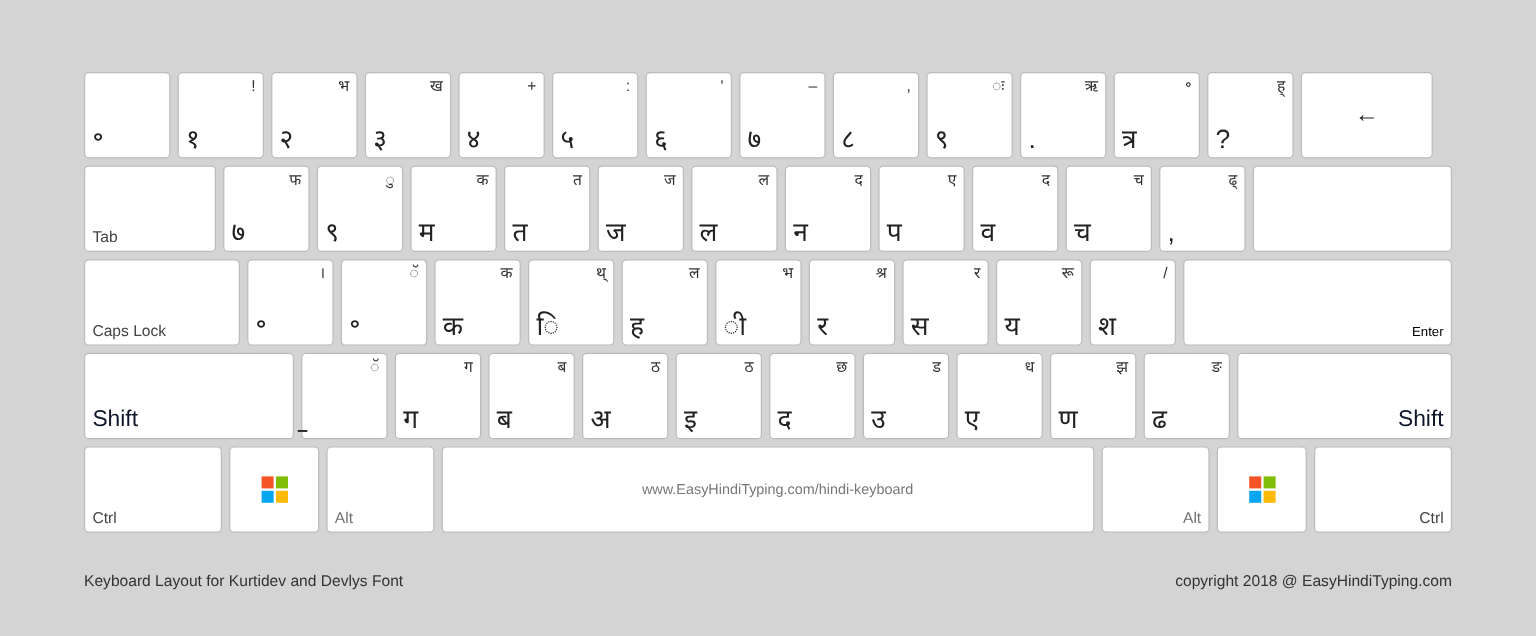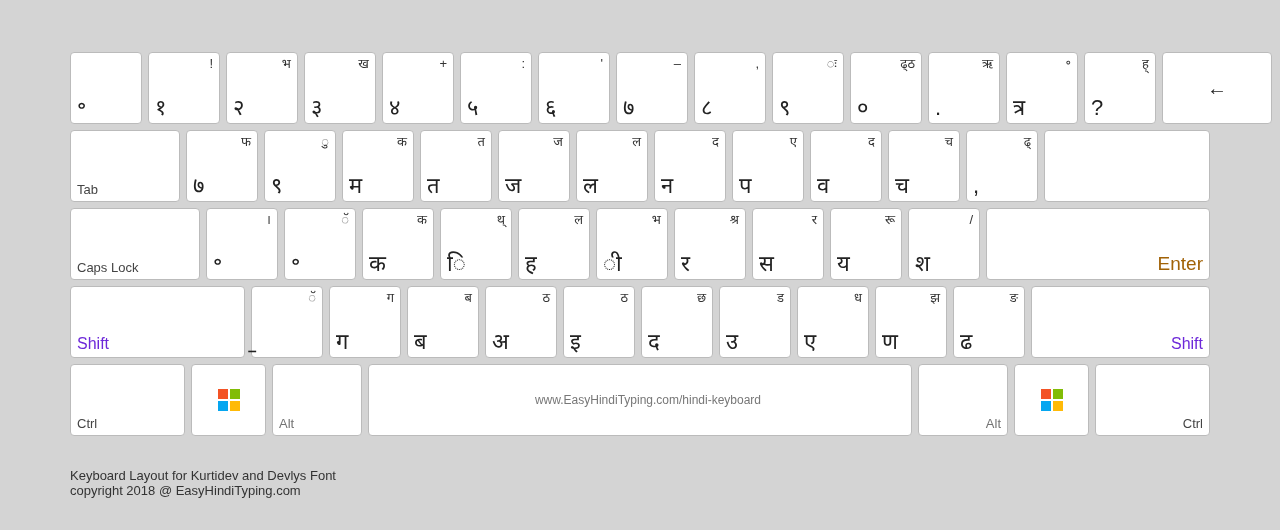--- a/index.html
+++ b/index.html
@@ -81,24 +81,23 @@
     .win-icon div:nth-child(2) { background: #81bc06; }
     .win-icon div:nth-child(3) { background: #05a6f0; }
     .win-icon div:nth-child(4) { background: #ffba08; }
     .footer {
       display: flex;
       justify-content: space-between;
       width: 1200px;
       padding: 6px 30px 0;
       font-size: 13px;
       color: #333;
-      flex-direction: column;
-    }
-    .key-enter-label { font-size: 19px; color: #a16207; }
-    .key-shift-label { font-size: 16px; color: #6d28d9; }
+    }
+    .key-enter-label { font-size: 11px; color: #000000; }
+    .key-shift-label { font-size: 19px; color: #0f172a; }
     .key-ctrl-label { font-size: 13px; color: #444; }
     .key-alt-label { font-size: 13px; color: #737373; }
   </style>
 </head>
 <body>
 
 <div class="keyboard-container">
 
   <div class="keyboard-row">
     <div class="key">
@@ -135,24 +134,20 @@
     </div>
     <div class="key">
       <span class="key-top">,</span>
       <span class="key-bottom">८</span>
     </div>
     <div class="key">
       <span class="key-top">ः</span>
       <span class="key-bottom">९</span>
     </div>
     <div class="key">
-      <span class="key-top">ढ्ठ</span>
-      <span class="key-bottom">०</span>
-    </div>
-    <div class="key">
       <span class="key-top">ऋ</span>
       <span class="key-bottom">.</span>
     </div>
     <div class="key">
       <span class="key-top">॰</span>
       <span class="key-bottom">त्र</span>
     </div>
     <div class="key">
       <span class="key-top">ह्</span>
       <span class="key-bottom">?</span>

